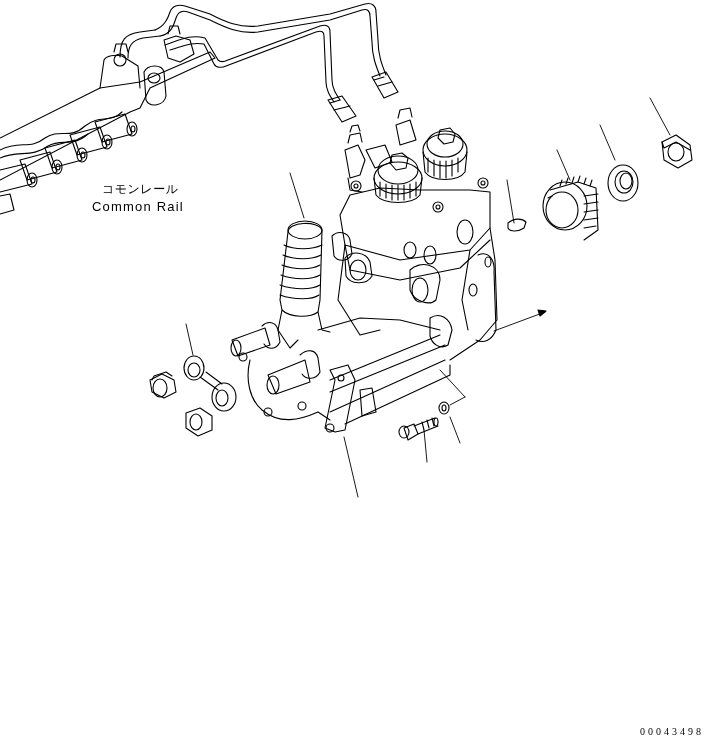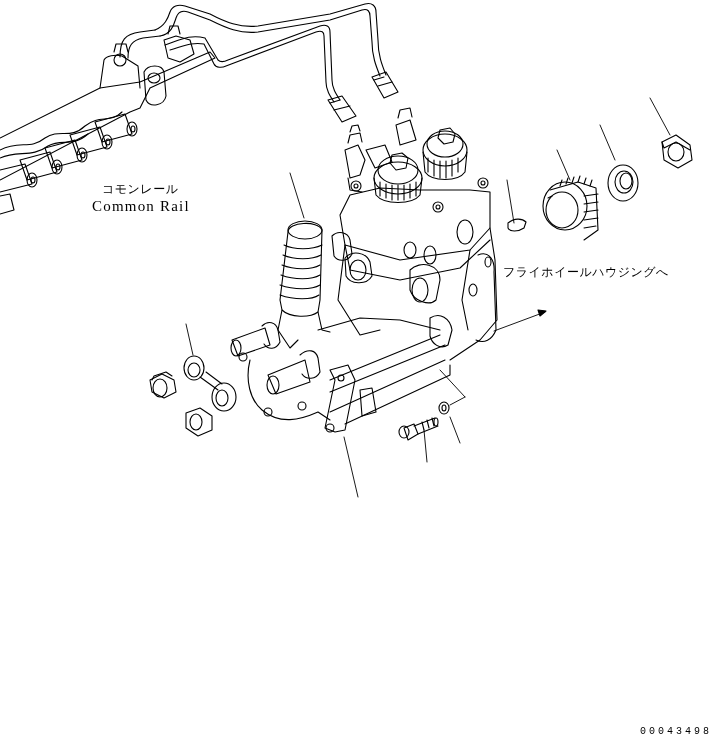--- a/index.html
+++ b/index.html
@@ -1,21 +1,21 @@
 <!DOCTYPE html>
 <html><head>
 <meta charset="utf-8">
 <style>
   html, body { margin:0; padding:0; background:#ffffff; }
   body { width:719px; height:743px; position:relative; overflow:hidden; font-family:"DejaVu Sans Mono", monospace; }
   #stage { position:absolute; left:0; top:0; width:605px; height:743px; }
   svg { position:absolute; left:0; top:0; }
-  .lbl { position:absolute; color:#000; font-family:Liberation Serif, serif; font-size:15px; line-height:15px; letter-spacing:1.2px; white-space:pre; }
+  .lbl { position:absolute; color:#000; font-family:Liberation Sans, sans-serif; font-size:13px; line-height:15px; letter-spacing:1.2px; white-space:pre; }
   .lbl-jp { font-family:"DejaVu Sans", sans-serif; letter-spacing:0.5px; font-size:12px; }
-  #code { position:absolute; left:640px; top:726px; font-size:10px; letter-spacing:3px; font-family:Liberation Mono, monospace; color:#000; }
+  #code { position:absolute; left:640px; top:726px; font-size:10px; letter-spacing:3px; font-family:Liberation Serif, serif; color:#000; }
 </style>
 </head>
 <body>
 
 <div id="stage">
 <svg width="719" height="743" viewBox="0 0 719 743" fill="none" stroke="#000" stroke-width="1.1" stroke-linejoin="round" stroke-linecap="round">
 
   <g>
     <path d="M120 57 C120 40,125 34,140 32 L155 30"></path>
     <path d="M128 58 C128 46,132 40,143 38 L160 36"></path>
@@ -210,16 +210,15 @@
   </g>
   <g>
     <ellipse cx="444" cy="408" rx="5" ry="6"></ellipse>
     <ellipse cx="444" cy="408" rx="2" ry="3"></ellipse>
   </g>
 </svg>
 
 <div class="lbl lbl-jp" style="left:102px; top:182px;">コモンレール</div>
 <div class="lbl" style="left:92px; top:199px;">Common Rail</div>
 
-<div class="lbl lbl-jp" style="left:503px; top:265px;">フライホイールハウジングへ</div>
 
 <div id="code">00043498</div>
 </div>
 
 </body></html>

